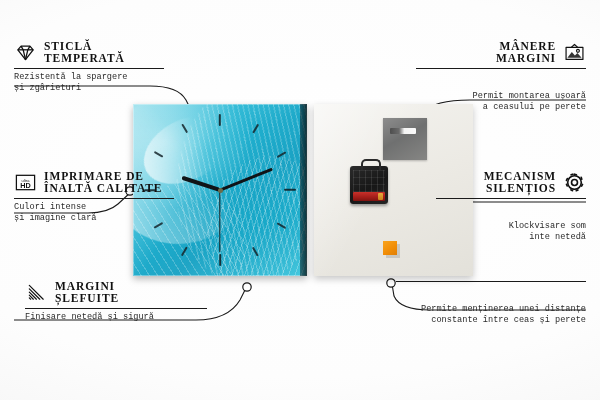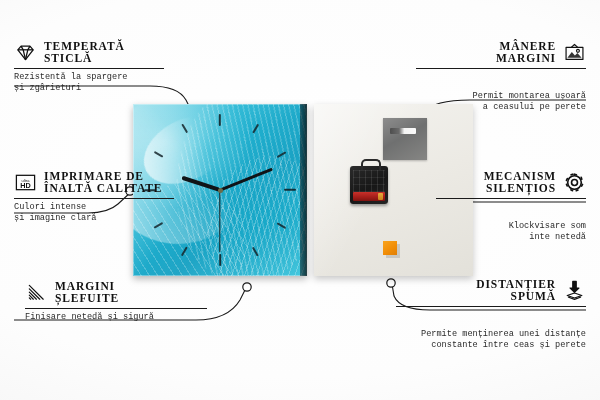--- a/index.html
+++ b/index.html
@@ -194,22 +194,22 @@
         <svg viewBox="0 0 24 24">
             <g fill="none" stroke="#111" stroke-width="1.35" stroke-linejoin="round">
           <path d="M4 9.2 L7.4 5.4 H16.6 L20 9.2 L12 19.4 Z"></path>
           <path d="M4 9.2 H20"></path>
               <path d="M7.4 5.4 L9.6 9.2 L12 19.4"></path>
               <path d="M16.6 5.4 L14.4 9.2 L12 19.4"></path>
         </g>
           </svg>
       </span>
       <span class="titles">
+        <span class="t">STICLĂ</span>
         <span class="t">TEMPERATĂ</span>
-        <span class="t">STICLĂ</span>
       </span>
     </div>
     <div class="rule"></div>
     <div class="sub">Rezistentă la spargere
 și zgârieturi</div>
   </div>
 
   <div class="feat left" style="left:14px;top:170px;width:160px;">
     <div class="head">
       <span class="ico">
@@ -289,33 +289,18 @@
         </g>
           </svg>
       </span>
     </div>
     <div class="rule"></div>
     <div class="sub">Klockvisare som
 inte netedă</div>
   </div>
 
   <div class="feat right" style="right:14px;top:278px;width:190px;">
-    <div class="head">
-      <span class="titles">
-        <span class="t">DISTANȚIER</span>
-        <span class="t">SPUMĂ</span>
-      </span>
-      <span class="ico">
-        <svg viewBox="0 0 24 24">
-            <g fill="none" stroke="#111" stroke-width="1.3" stroke-linejoin="round">
-          <path d="M10.2 2.6 H13.8 V9.4 H16.6 L12 14 L7.4 9.4 H10.2 Z" fill="#111" stroke="#111"></path>
-          <path d="M12 14.6 L19.6 17.2 L12 19.8 L4.4 17.2 Z"></path>
-          <path d="M5.2 18.8 L12 21.2 L18.8 18.8"></path>
-        </g>
-          </svg>
-      </span>
-    </div>
     <div class="rule"></div>
     <div class="sub">Permite menținerea unei distanțe
 constante între ceas și perete</div>
   </div>
 
 </div>
 
 </body></html>

